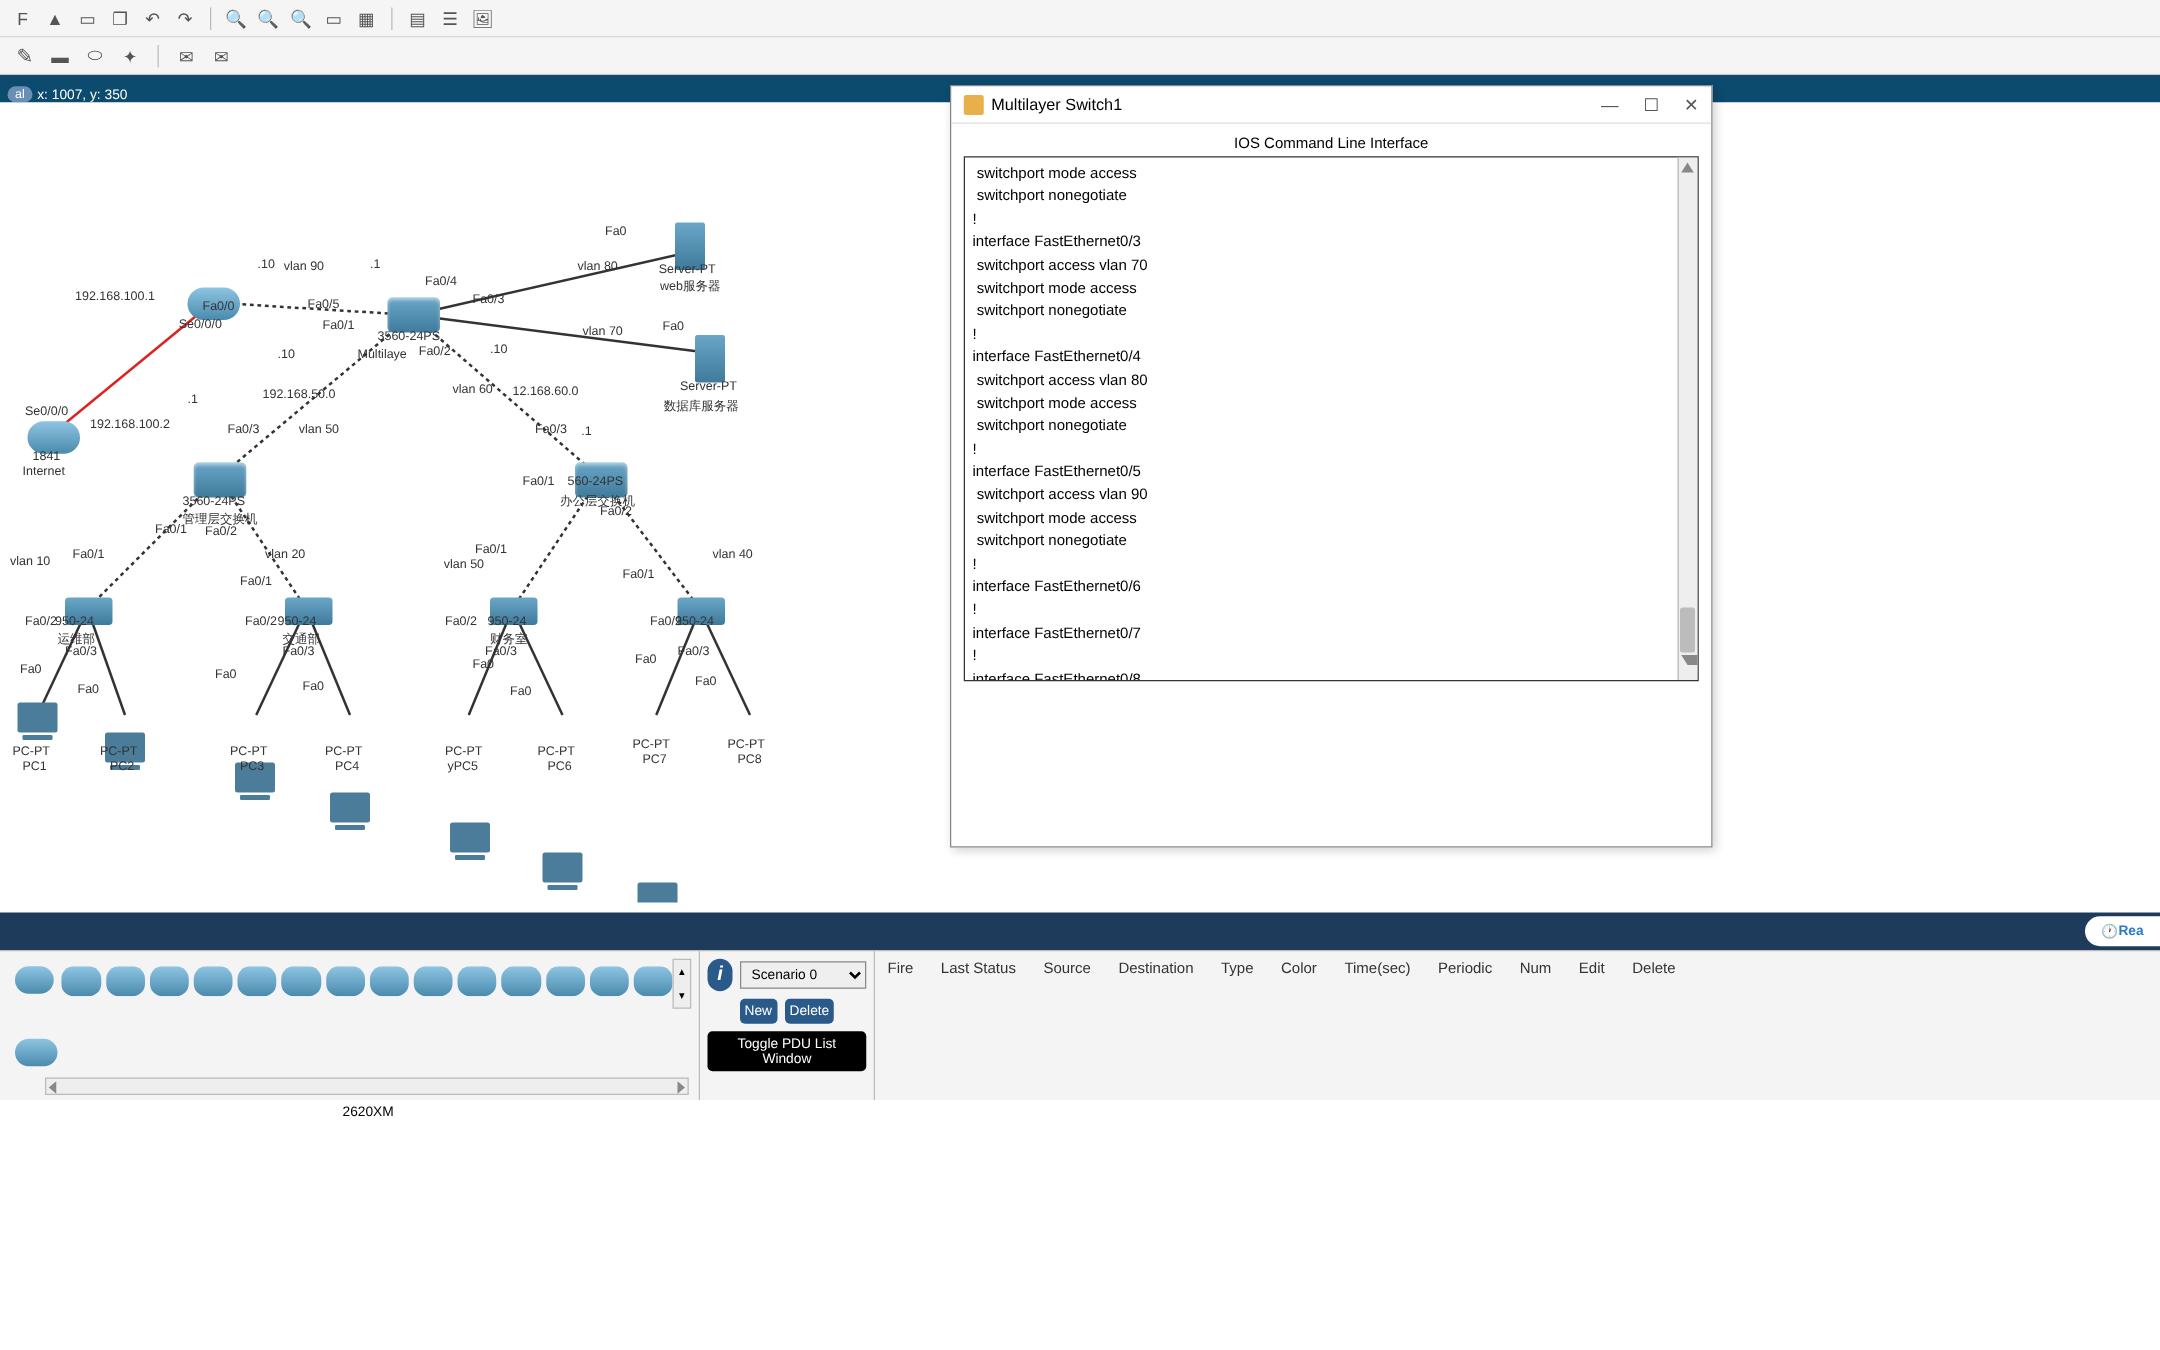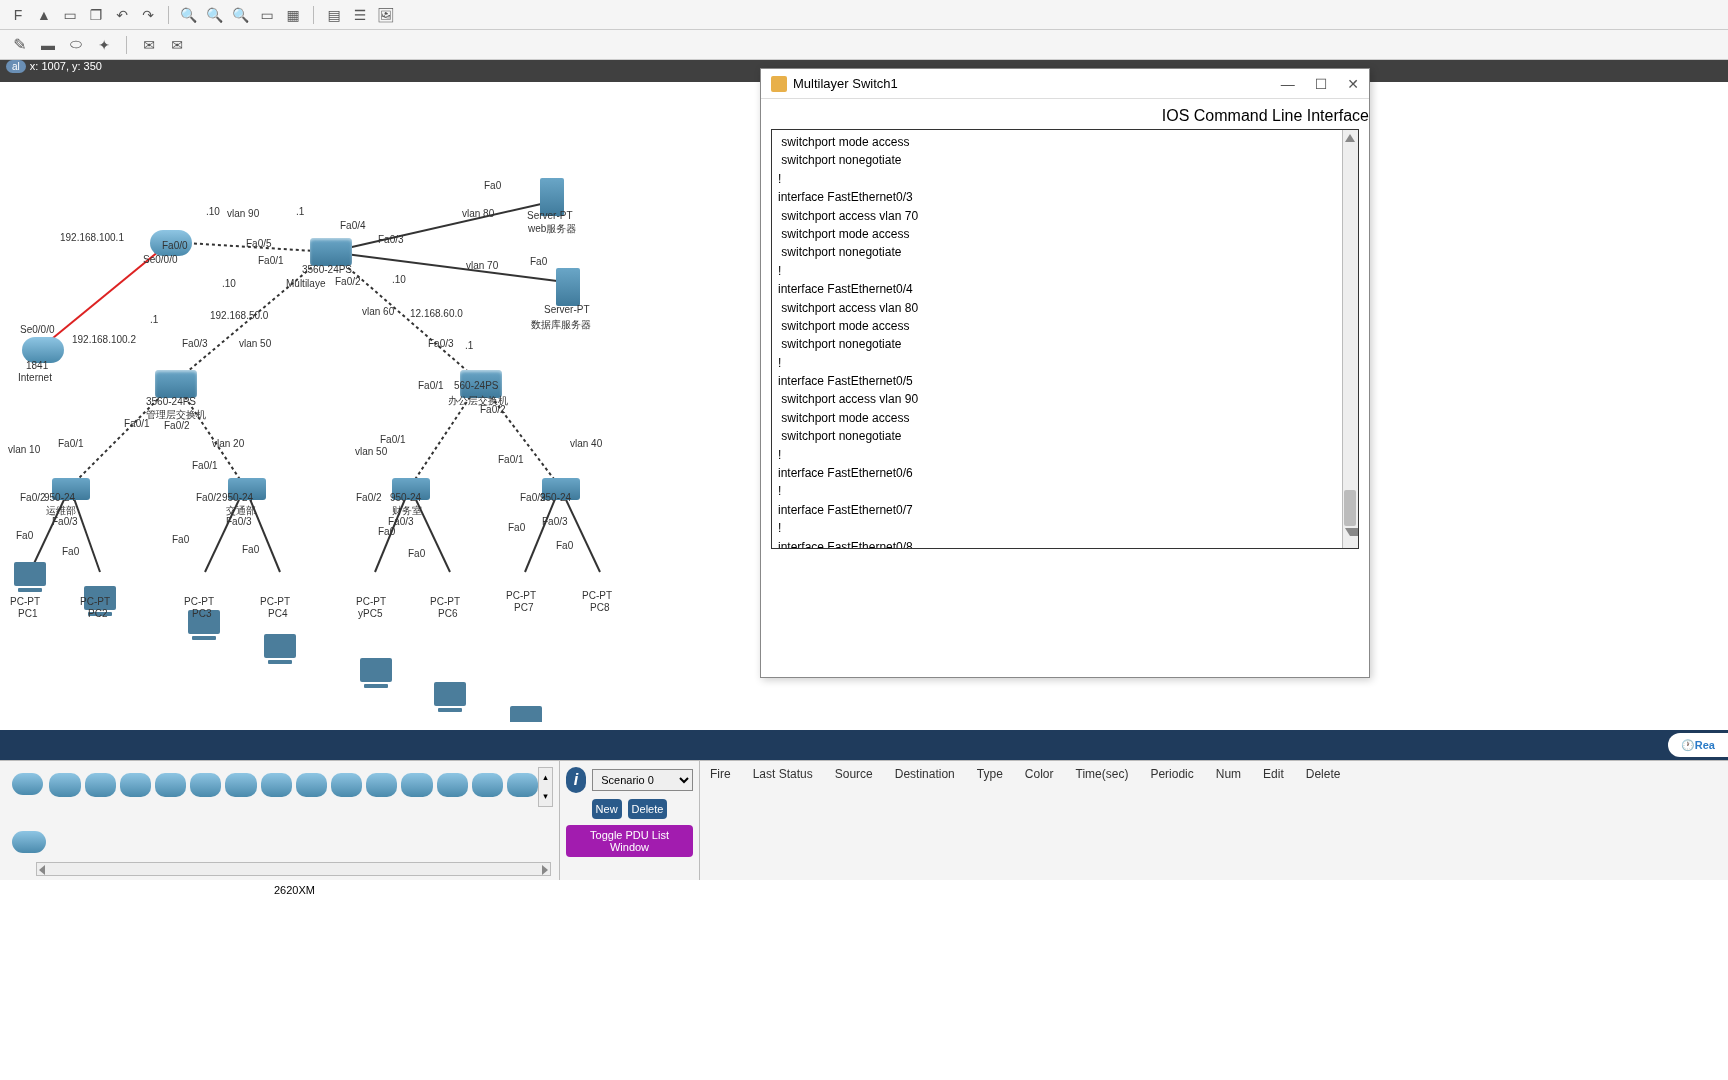--- a/index.html
+++ b/index.html
@@ -1,41 +1,41 @@
 <!DOCTYPE html>
 <html><head>
 <meta charset="utf-8">
 <style>
 *{box-sizing:border-box;margin:0;padding:0;font-family:Arial,sans-serif}
 body{width:1728px;height:1080px;background:#fff;overflow:hidden;position:relative}
 .toolbar{height:30px;display:flex;align-items:center;gap:6px;padding:2px 8px;border-bottom:1px solid #ccc;background:#f5f5f5}
 .toolbar-icon{width:20px;height:20px;display:inline-flex;align-items:center;justify-content:center;font-size:14px;color:#555;cursor:pointer}
 .divider{width:1px;height:18px;background:#bbb;margin:0 4px}
 .toolbar2{height:30px;display:flex;align-items:center;gap:8px;padding:4px 10px;border-bottom:1px solid #ccc;background:#f5f5f5}
-.info-bar{height:22px;background:#404040;color:#fff;display:flex;align-items:flex-start;padding:0 6px;font-size:11px}
+.info-bar{height:22px;background:#0c4a6e;color:#fff;display:flex;align-items:flex-end;padding:0 6px;font-size:11px}
 .info-pill{background:#6a8fb5;border-radius:10px;padding:1px 6px;margin-right:4px;font-size:10px}
 .workspace{height:640px;position:relative;background:#fff;overflow:hidden}
 .nlabel{position:absolute;font-size:10px;color:#333;white-space:nowrap}
 .dev-icon{position:absolute}
 .switch-icon{width:42px;height:28px;background:linear-gradient(#6aa6c7,#3f7a9b);border-radius:4px;box-shadow:inset 0 2px 3px rgba(255,255,255,.5)}
 .switch-sm{width:38px;height:22px;background:linear-gradient(#6aa6c7,#3f7a9b);border-radius:3px}
 .router-icon{width:42px;height:26px;background:linear-gradient(#8ec5e3,#4a8aac);border-radius:14px}
 .pc-icon{width:32px;height:24px;background:#4b7d9b;border-radius:2px;position:relative}
 .pc-icon::after{content:"";position:absolute;bottom:-6px;left:4px;width:24px;height:4px;background:#4b7d9b;border-radius:1px}
 .server-icon{width:24px;height:38px;background:linear-gradient(#6aa6c7,#3f7a9b);border-radius:2px}
 svg.links{position:absolute;inset:0;pointer-events:none}
 .dlg{position:absolute;left:760px;top:68px;width:610px;height:610px;background:#fff;border:1px solid #888;box-shadow:2px 2px 8px rgba(0,0,0,.2)}
 .dlg-title{height:30px;display:flex;align-items:center;padding:0 10px;border-bottom:1px solid #ddd;font-size:13px}
 .dlg-title .ico{width:16px;height:16px;background:#e8b04a;border-radius:2px;margin-right:6px}
 .dlg-ctrl{margin-left:auto;display:flex;gap:20px;font-size:14px;color:#555}
 .dlg-ctrl span{cursor:pointer}
 .tabs{height:28px;display:flex;align-items:flex-end;padding:0 12px;gap:18px;font-size:12px;border-bottom:1px solid #ddd}
 .tab{padding:6px 4px;color:#1a5fa3;cursor:pointer}
 .tab.active{text-decoration:underline;font-weight:500}
-.pane-head{text-align:right;font-size:16px;padding:8px 0 4px}
+.pane-head{text-align:center;font-size:12px;padding:8px 0 4px}
 .cli{margin:0 10px;border:1px solid #333;height:420px;position:relative;font-family:"Courier New",monospace;font-size:12px;padding:4px 6px;line-height:1.45;overflow:hidden;white-space:pre}
 .cli .sb{position:absolute;right:0;top:0;bottom:0;width:16px;background:#eee;border-left:1px solid #bbb}
 .cli .sb::before{content:"";position:absolute;top:0;left:2px;width:10px;height:12px;border-left:5px solid transparent;border-right:5px solid transparent;border-bottom:8px solid #888;box-sizing:border-box}
 .cli .sb::after{content:"";position:absolute;bottom:0;left:2px;width:10px;height:12px;border-left:5px solid transparent;border-right:5px solid transparent;border-top:8px solid #888}
 .thumb{position:absolute;right:2px;top:360px;width:12px;height:36px;background:#bcbcbc;border-radius:2px}
 .dlg-foot{display:flex;align-items:center;padding:8px 12px;font-size:12px}
 .dlg-foot .btn{margin-left:auto;width:84px;height:26px;border:1px solid #888;background:#f3f3f3;font-size:12px;cursor:pointer}
 .dlg-foot .btn+ .btn{margin-left:8px}
 .chk{display:flex;align-items:center;gap:6px;padding:6px 12px;font-size:12px}
 .chk input{width:14px;height:14px}
@@ -50,21 +50,21 @@
 .spin div{flex:1;text-align:center;font-size:9px;line-height:18px}
 .hscroll{position:absolute;left:36px;right:8px;bottom:4px;height:14px;background:#eee;border:1px solid #bbb}
 .hscroll::before{content:"";position:absolute;left:2px;top:2px;border-top:5px solid transparent;border-bottom:5px solid transparent;border-right:6px solid #888}
 .hscroll::after{content:"";position:absolute;right:2px;top:2px;border-top:5px solid transparent;border-bottom:5px solid transparent;border-left:6px solid #888}
 .status-name{position:absolute;left:40px;right:10px;bottom:-16px;text-align:center;font-size:11px}
 .scenario-col{width:140px;border-right:1px solid #bbb;padding:6px;display:flex;flex-direction:column;align-items:center;gap:6px}
 .info-btn{width:26px;height:26px;border-radius:13px;background:#2a5a8a;color:#fff;font-weight:bold;display:flex;align-items:center;justify-content:center;font-style:italic}
 .scen-sel{width:100%;height:22px;border:1px solid #888;font-size:11px;padding:0 4px}
 .pill-btn{padding:4px 4px;background:#2a5a8a;color:#fff;border-radius:4px;font-size:11px;border:none;cursor:pointer}
 .pill-row{display:flex;gap:6px}
-.wide-btn{padding:4px 8px;background:#a21caf;color:#fff;border-radius:4px;font-size:11px;border:none;cursor:pointer}
+.wide-btn{padding:4px 8px;background:#000000;color:#fff;border-radius:4px;font-size:11px;border:none;cursor:pointer}
 .eventlog{flex:1;display:flex;padding:6px 10px;font-size:12px;color:#333;gap:22px}
 .eventlog span{cursor:default}
 </style>
 </head>
 <body>
 
 <div class="toolbar">
   <span class="toolbar-icon">F</span>
   <span class="toolbar-icon">▲</span>
   <span class="toolbar-icon">▭</span>

